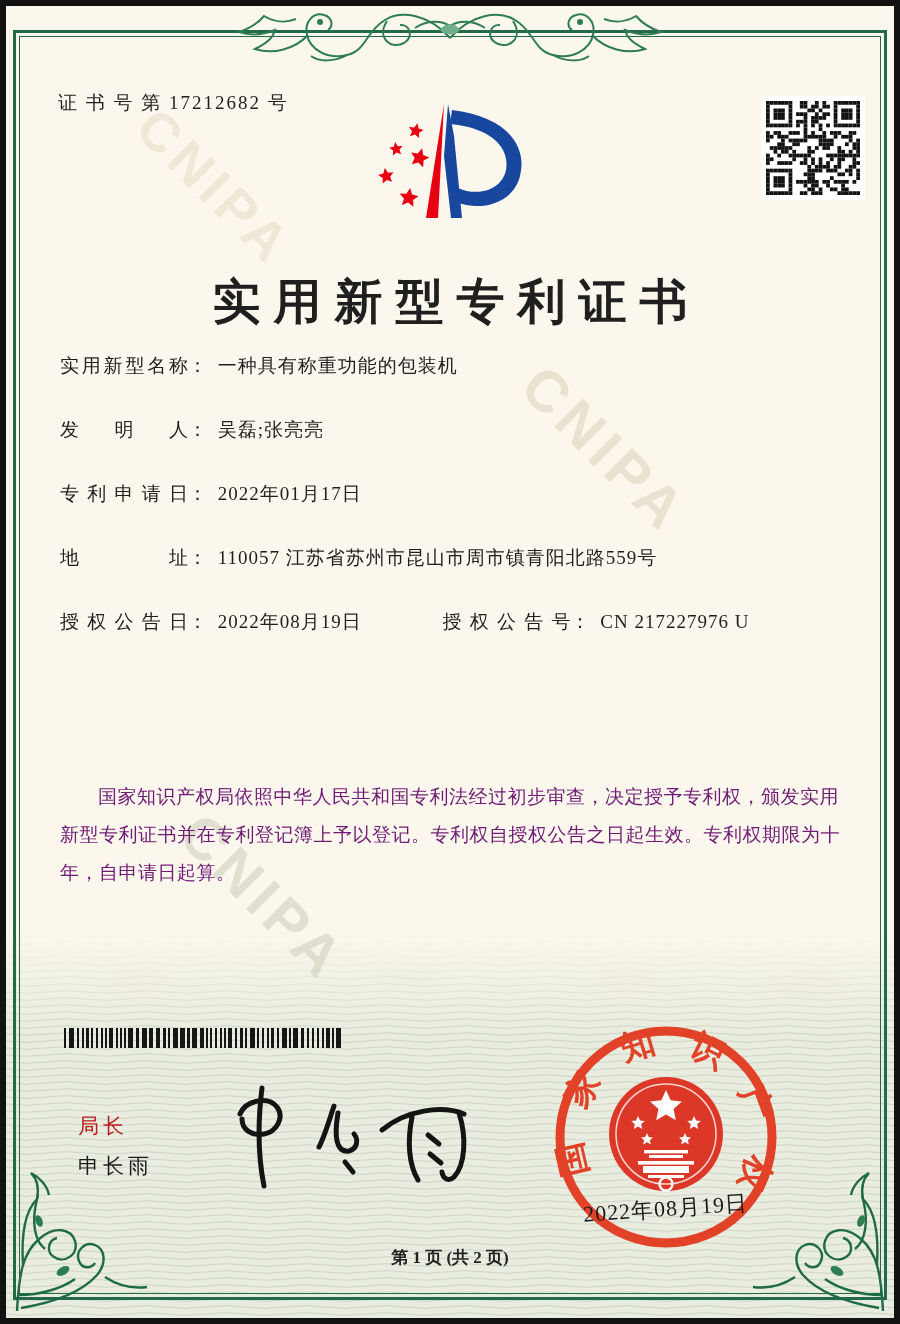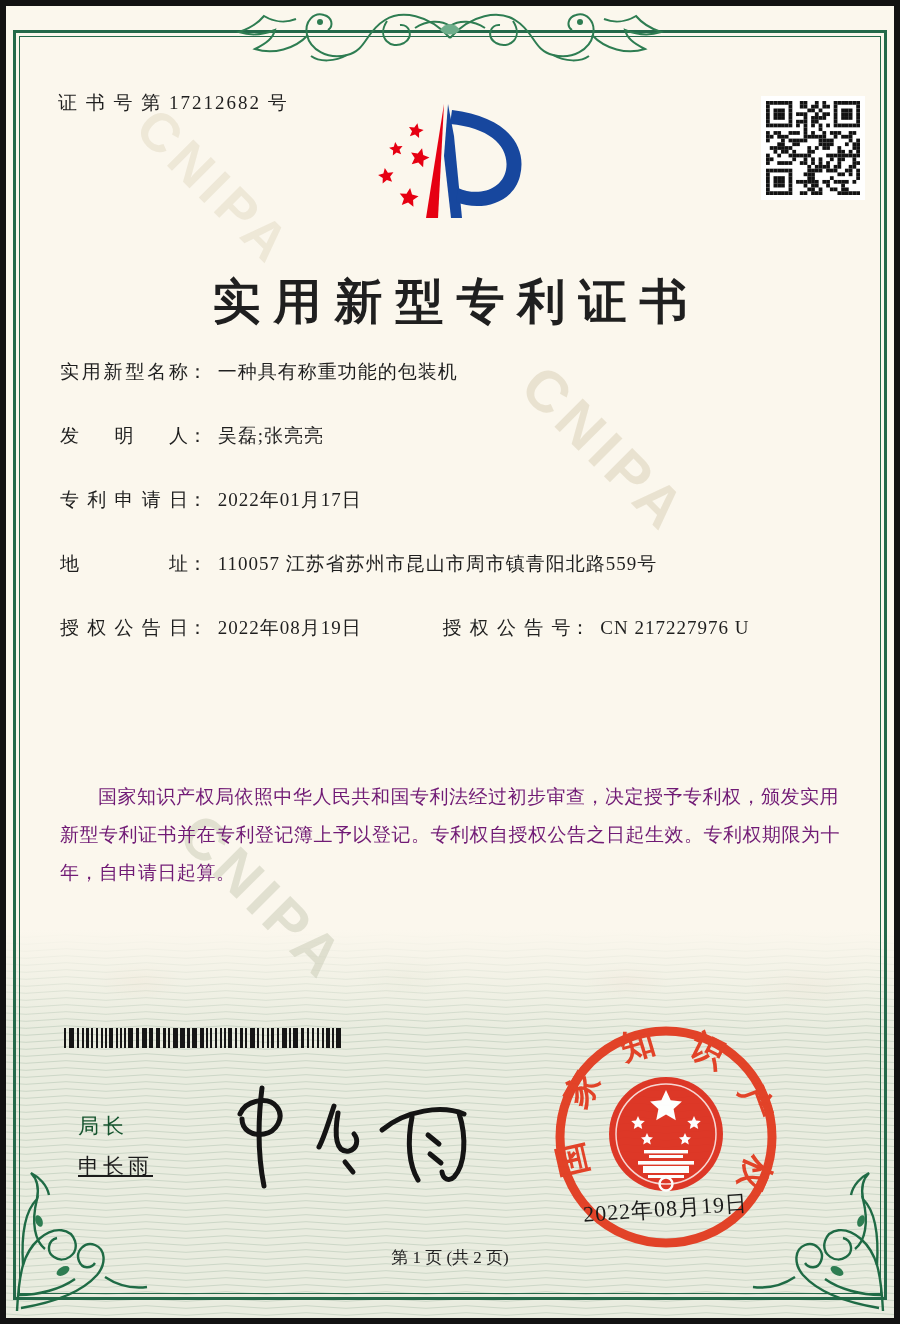--- a/index.html
+++ b/index.html
@@ -30,41 +30,41 @@
   .wm1{left:168px; top:96px;  font-size:54px; color:rgba(222,212,188,.45);}
   .wm2{left:556px; top:352px; font-size:58px; color:rgba(219,209,184,.55);}
   .wm3{left:214px; top:800px; font-size:58px; color:rgba(200,202,180,.50);}
   
   .cert-no{position:absolute; left:58px; top:90px; font-size:19px; letter-spacing:2px; z-index:10;}
   .logo{position:absolute; left:336px; top:96px; z-index:10;}
   .qr-box{position:absolute; left:761px; top:96px; width:104px; height:104px; background:#fff; z-index:10; padding:5px; box-sizing:border-box;}
   .title{position:absolute; left:0; right:0; top:228px; text-align:center; font-size:48px; font-weight:bold;
          letter-spacing:13px; text-indent:13px; z-index:10;margin-top:42px;}
   
-  .fields{position:absolute; left:60px; right:56px; top:352px; z-index:10; font-size:19px;margin-top:6px;}
+  .fields{position:absolute; left:60px; right:56px; top:352px; z-index:10; font-size:19px;}
   .frow{margin-bottom:36px; line-height:28px; white-space:nowrap;}
   .flabel{display:inline-block; width:128px; text-align:justify; text-align-last:justify; vertical-align:top;}
   .fcolon{display:inline-block; vertical-align:top;}
   .fvalue{display:inline-block; margin-left:6px; vertical-align:top; letter-spacing:1px;}
   .grant-pair2{margin-left:76px;}
   
   .law-wrap{position:absolute; left:60px; right:54px; top:778px; z-index:10;}
   .law-wrap p{margin:0; font-size:19px; line-height:38px; text-indent:2em; letter-spacing:.5px; color:#701a75;}
   
   .barcode{position:absolute; left:64px; top:1028px; z-index:10;}
   
   .signer-title{position:absolute; left:78px; top:1112px; font-size:21px; letter-spacing:4px; z-index:10;
-                font-family:"Liberation Sans","DejaVu Sans",sans-serif; color:#14532d;}
+                font-family:"Liberation Sans","DejaVu Sans",sans-serif; color:#b91c1c;}
   .signer-name{position:absolute; left:78px; top:1152px; font-size:21px; letter-spacing:4px; z-index:10;
-               font-family:"Liberation Sans","DejaVu Sans",sans-serif; color:#1c1c1c;text-decoration:underline;}
+               font-family:"Liberation Sans","DejaVu Sans",sans-serif; color:#1c1c1c;}
   .signature{position:absolute; left:216px; top:1080px; z-index:10;}
   
   .seal{position:absolute; left:550px; top:1024px; z-index:12; opacity:.95;}
   
-  .page-footer{position:absolute; left:0; right:0; top:1246px; text-align:center; font-size:17px; z-index:10; color:#222;}
+  .page-footer{position:absolute; left:0; right:0; top:1246px; text-align:center; font-size:17px; z-index:10; color:#222;font-weight:bold;}
   
   .orn-top{position:absolute; left:215px; top:4px; z-index:7; pointer-events:none;}
   .orn-bl{position:absolute; left:9px; bottom:9px; z-index:7; pointer-events:none;}
   .orn-br{position:absolute; right:9px; bottom:9px; z-index:7; transform:scaleX(-1); pointer-events:none;}
 </style>
 </head>
 <body>
 
 <div class="page">
 

